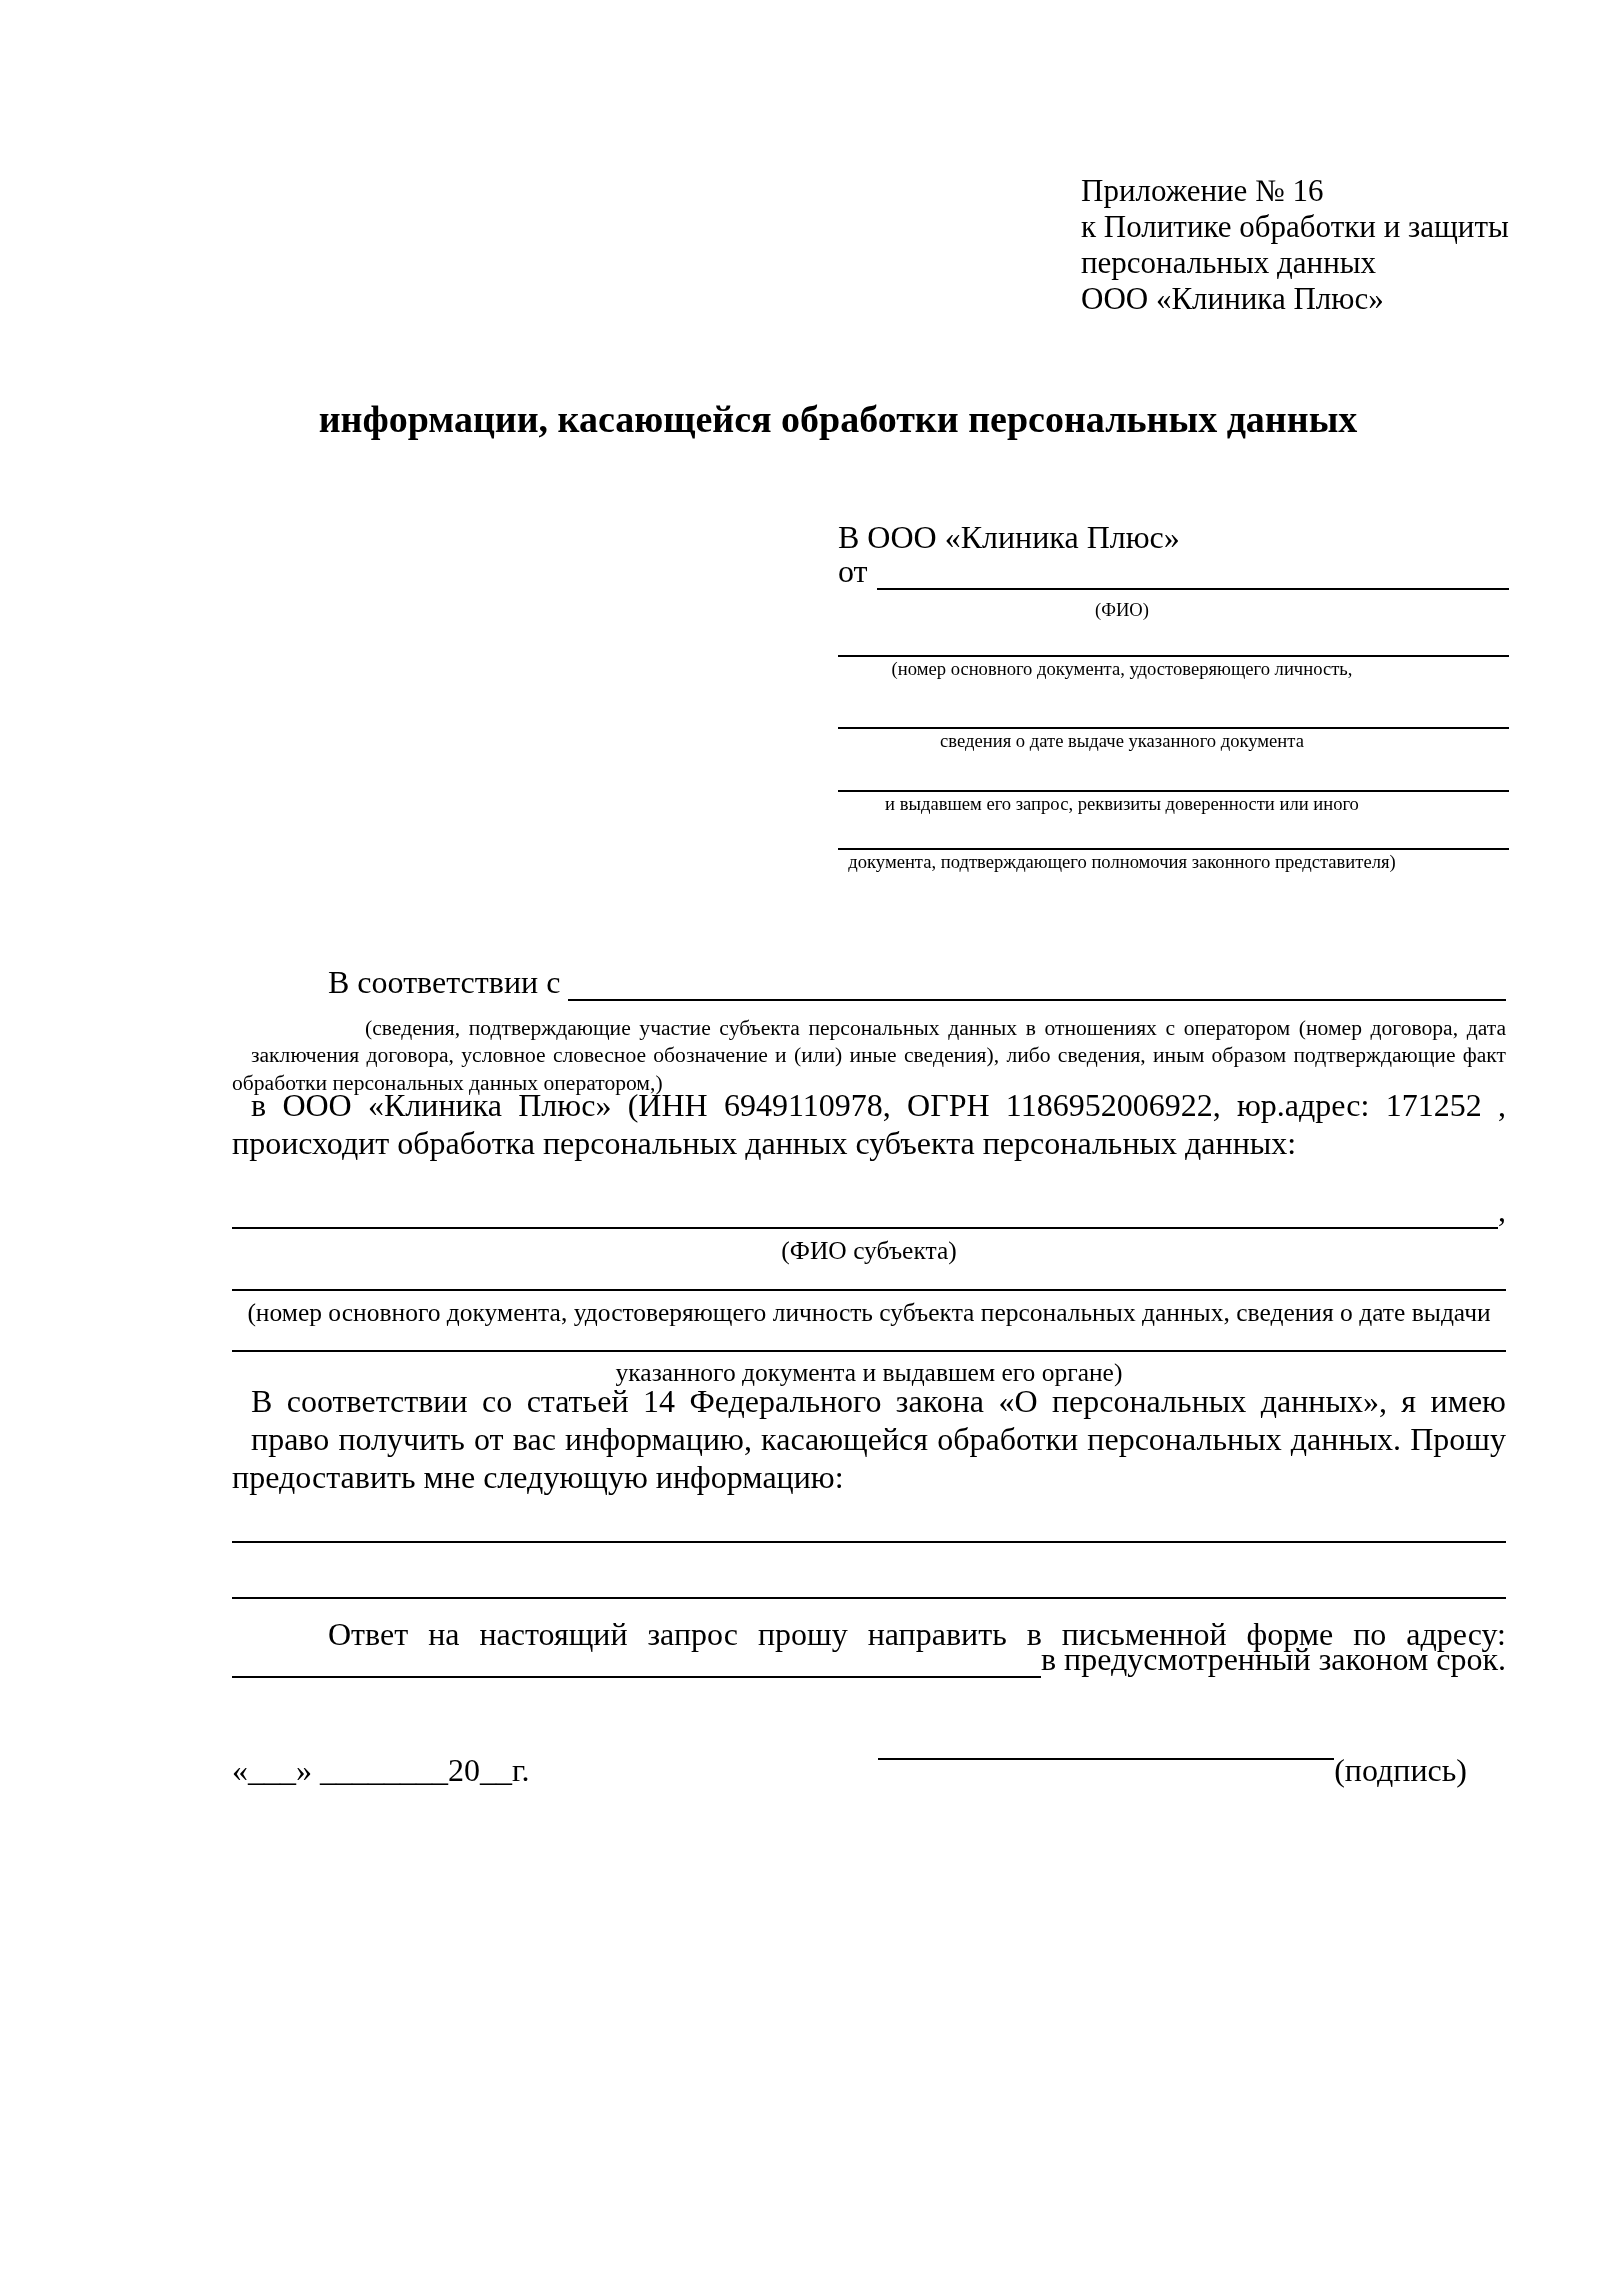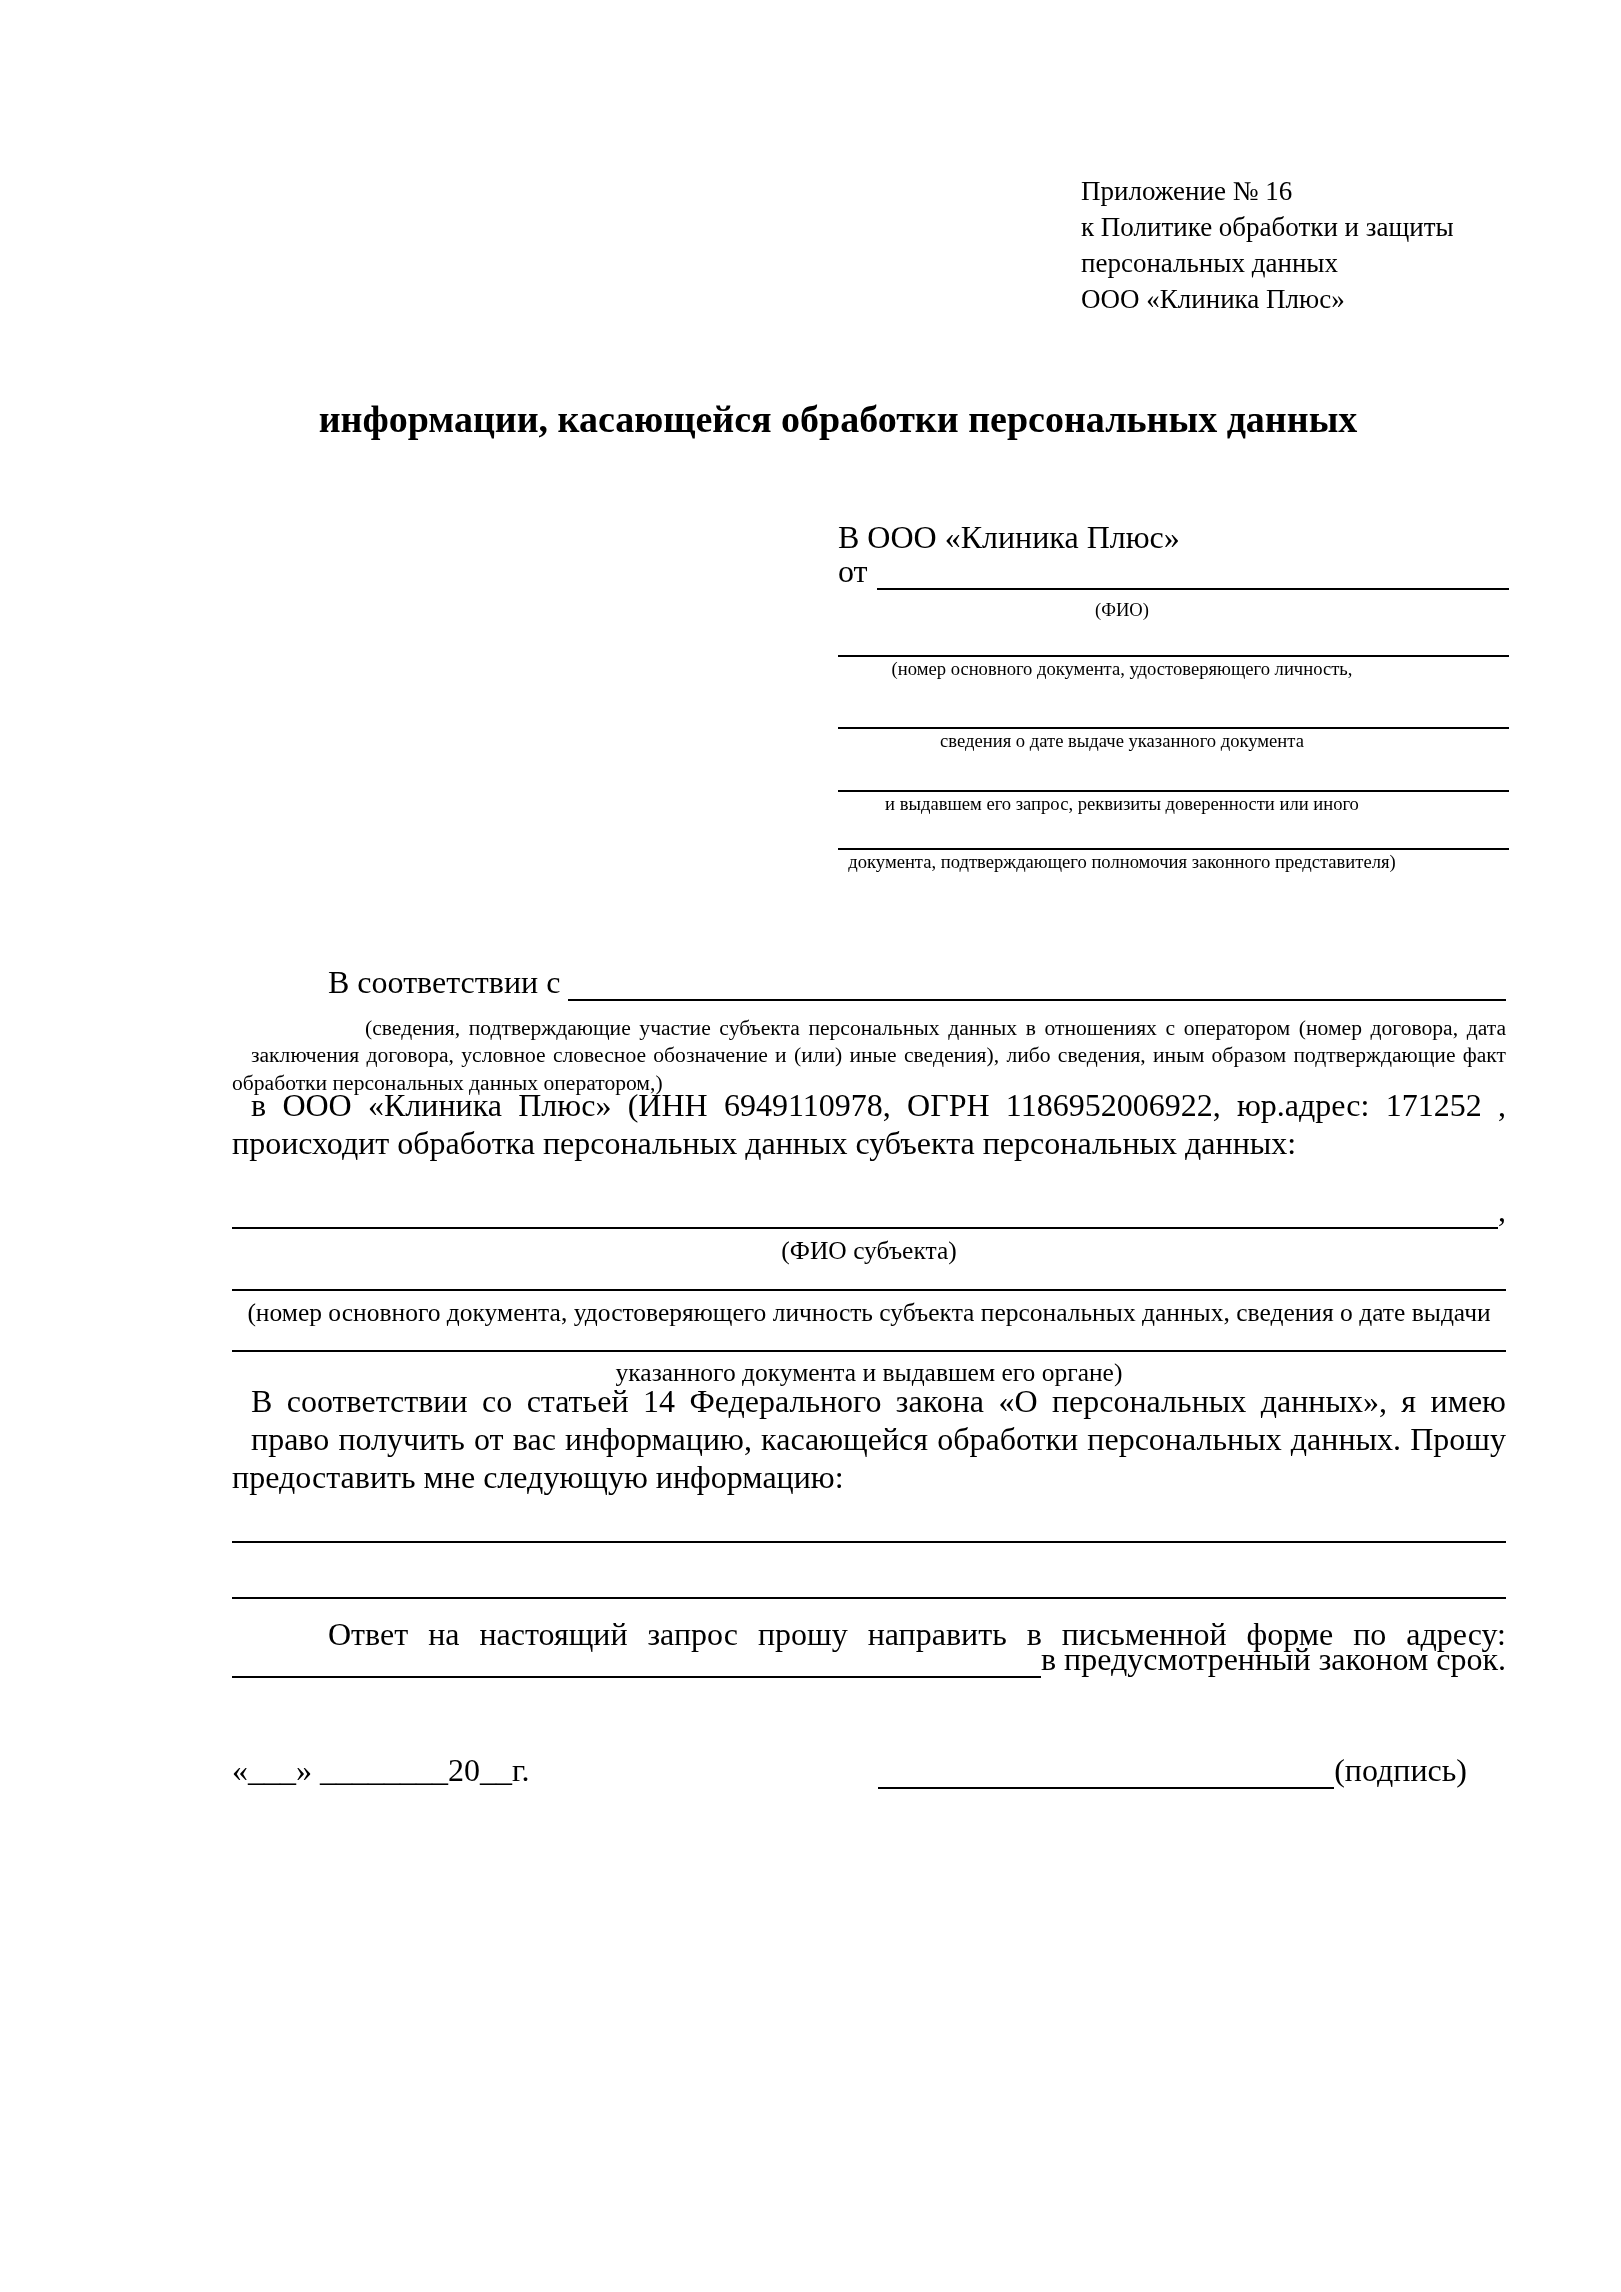--- a/index.html
+++ b/index.html
@@ -7,21 +7,21 @@
     position:relative;
     width:1621px; height:2293px;
     background:#ffffff;
     font-family:"Liberation Serif","DejaVu Serif",serif;
     color:#000;
     overflow:hidden;
   }
   .abs { position:absolute; }
 
   
-  .hdr { left:1081px; top:173px; font-size:27px; line-height:36px; }
+  .hdr { left:1081px; top:173px; font-size:31px; line-height:36px; }
 
   
   .title { left:88px; top:397px; width:1500px; text-align:center;
            font-weight:bold; font-size:38px; line-height:44px; }
 
   
   .addr { left:838px; top:518px; width:671px; font-size:32px; }
   .addr-to { line-height:39px; }
   .row { display:flex; align-items:flex-end; }
   .fill { flex:1; border-bottom:2.9px solid #000; height:5.9px; }
@@ -55,21 +55,21 @@
   .hr-3 { top:1541px; }
   .hr-4 { top:1597px; }
   .answer-line { left:232px; top:1615px; width:1274px; font-size:32px; line-height:38px;
                  text-indent:96px; text-align:justify; text-align-last:justify; }
   .answer-row { left:232px; top:1645px; width:1274px; height:33px; font-size:32px; }
   .answer-row .tail { white-space:nowrap; }
 
   
   .footer { left:232px; top:1758px; width:1274px; height:31px;
             display:flex; justify-content:space-between; align-items:flex-end; font-size:32px; }
-  .sig { display:flex; align-items:flex-end; margin-right:39px; }
+  .sig { display:flex; margin-right:39px; }
   .sig .sig-fill { width:456px; border-bottom:2.9px solid #000; height:5.9px; }
   .sig .sig-cap { white-space:nowrap; }
   .note .ind { text-indent:114px; }
 </style>
 </head>
 <body>
 
 <div class="page">
 
   <div class="abs hdr">

